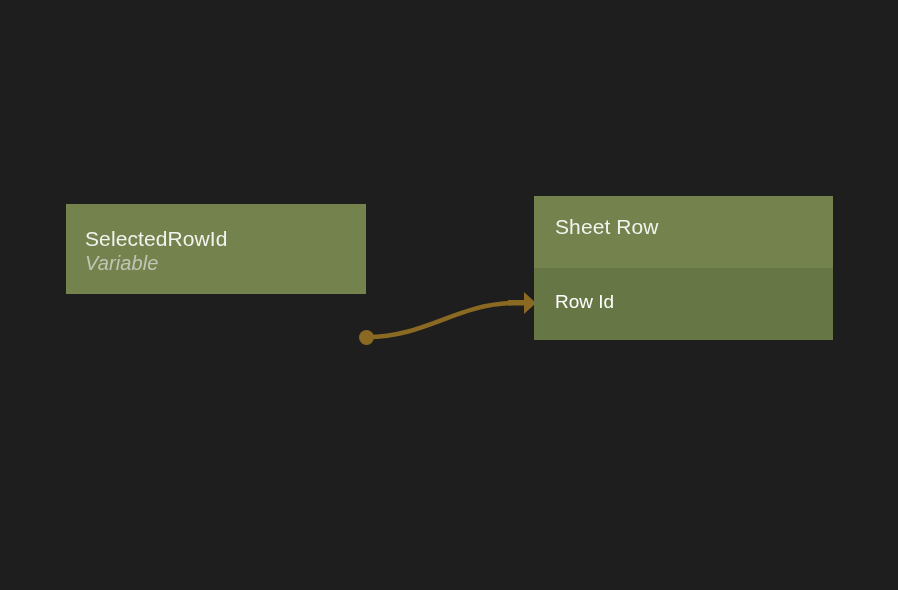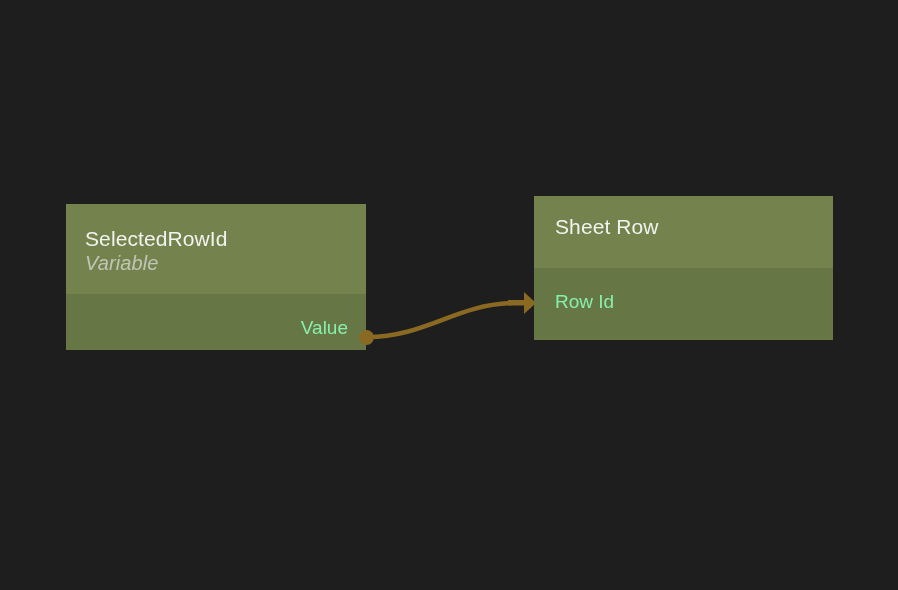--- a/index.html
+++ b/index.html
@@ -71,21 +71,21 @@
     position: relative;
   }
   .port-row-out {
     position: absolute;
     right: 18px;
     top: 22px;
     display: flex;
     align-items: center;
   }
   .port-label {
-    color: #86efac;
+    color: #ffffff;
     font-size: 19px;
     line-height: 23px;
     white-space: nowrap;
   }
   .port-dot {
     position: absolute;
     left: 359px;
     top: 330px;
     width: 15px;
     height: 15px;
@@ -124,25 +124,20 @@
     <path d="M 367 337 C 425 337 455 305 512 303" fill="none" stroke="#8a6a22" stroke-width="4.5" stroke-linecap="round"></path>
     <polygon points="524,292 536,303 524,314" fill="#8a6a22"></polygon>
     <rect x="508" y="300" width="16" height="5.5" fill="#8a6a22"></rect>
   </svg>
 
   <div class="node" id="node-selectedrowid">
     <div class="node-header">
       <div class="node-title">SelectedRowId</div>
       <div class="node-subtitle">Variable</div>
     </div>
-    <div class="node-body">
-      <div class="port-row-out">
-        <span class="port-label">Value</span>
-      </div>
-    </div>
   </div>
 
   <div class="port-dot"></div>
 
   <div class="node" id="node-sheet-row">
     <div class="node-header">
       <div class="node-title">Sheet Row</div>
     </div>
     <div class="node-body">
       <div class="port-row-in">

